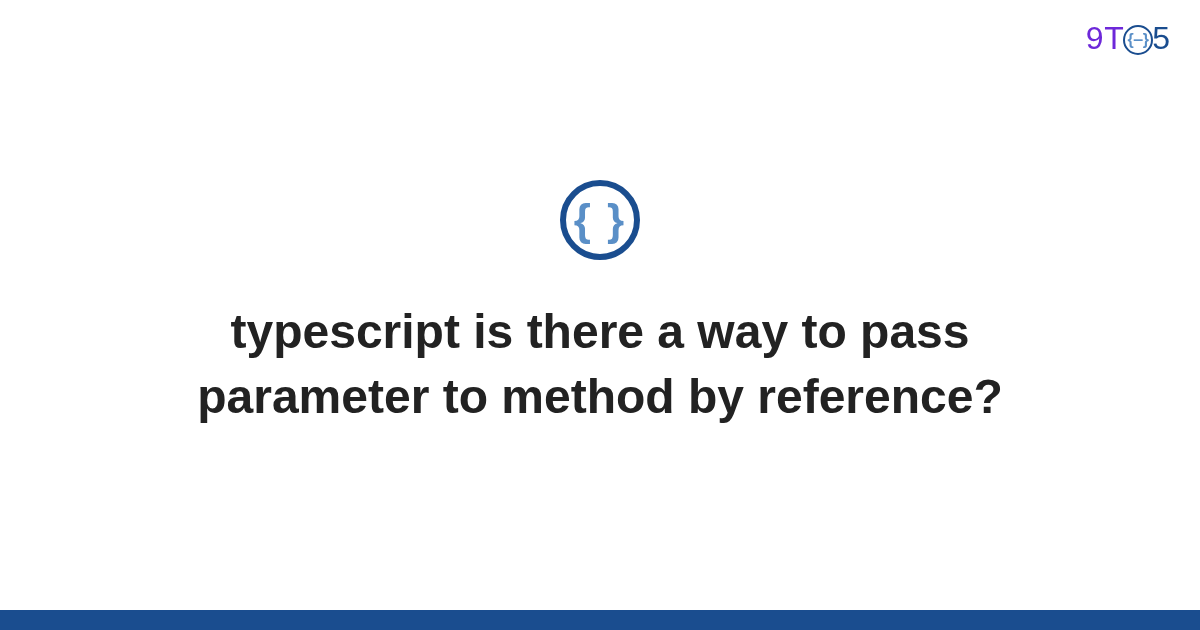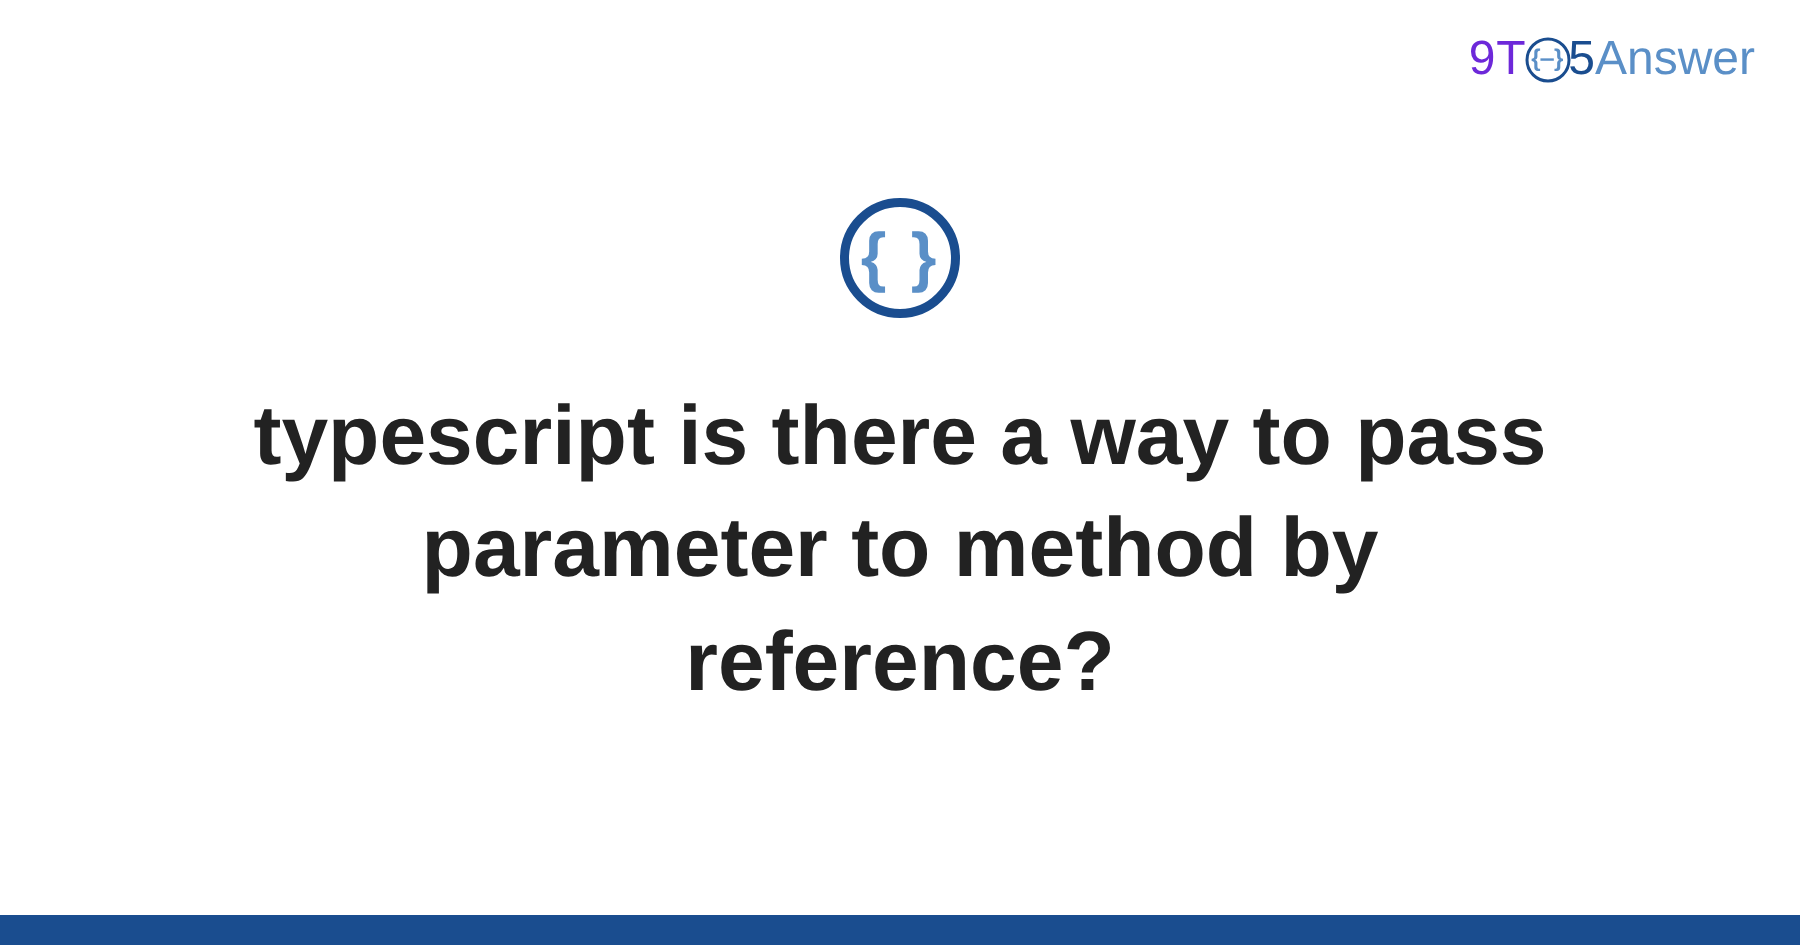--- a/index.html
+++ b/index.html
@@ -78,21 +78,21 @@
     }
     .icon-braces {
       color: #5a8fc7;
       font-size: 44px;
       font-weight: bold;
       line-height: 1;
       letter-spacing: 2px;
     }
     .title {
       color: #222222;
-      font-size: 56px;
+      font-size: 48px;
       font-weight: bold;
       text-align: center;
       line-height: 1.35;
       max-width: 1000px;
       padding: 0 40px;
     }
     .bottom-bar {
       position: absolute;
       bottom: 0;
       left: 0;
@@ -103,21 +103,20 @@
   </style>
 </head>
 <body>
 
 <div class="logo">
   <span class="logo-part1">9T</span>
   <span class="logo-circle">
     <span class="logo-circle-inner">{‒}</span>
   </span>
   <span class="logo-part2">5</span>
-  <span class="logo-part3">Answer</span>
 </div>
 
 <div class="content">
   <div class="icon-circle">
     <span class="icon-braces">{ }</span>
   </div>
   <h1 class="title">typescript is there a way to pass parameter to method by reference?</h1>
 </div>
 
 <div class="bottom-bar"></div>

